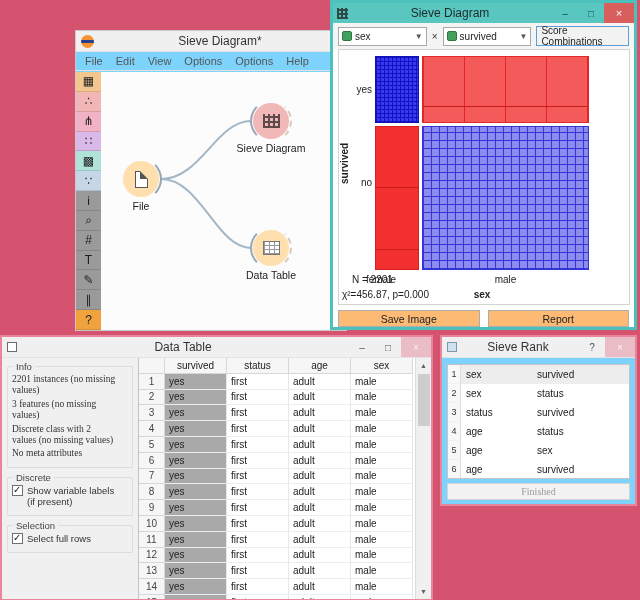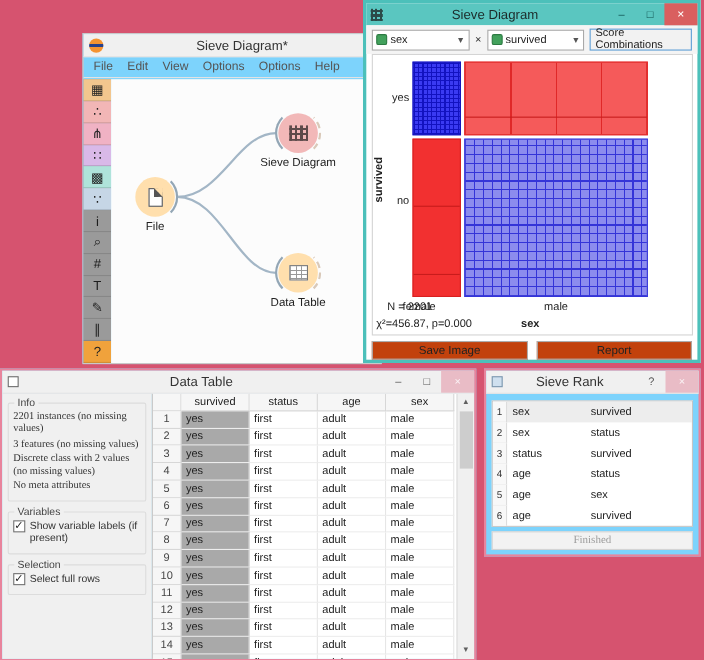--- a/index.html
+++ b/index.html
@@ -103,32 +103,32 @@
   .lab-yes { left:10px; top:6px; width:23px; height:67px; display:flex;
     align-items:center; justify-content:flex-end; }
   .lab-no  { left:10px; top:60px; width:23px; height:144px; display:flex;
     align-items:center; justify-content:flex-end; }
   .lab-n { left:13px; top:224px; }
   .lab-female { left:20px; top:224px; width:44px; text-align:center; }
   .lab-male { left:83px; top:224px; width:167px; text-align:center; }
   .lab-chi { left:3px; top:239px; }
   .lab-sex { left:36px; top:239px; width:214px; text-align:center; font-weight:bold; }
   .sievebtns { left:5px; top:307px; width:291px; display:flex; gap:8px; }
-  .btn { height:17px; background:#c2410c; border:1px solid #adadad; font-size:10.5px;
+  .btn { height:17px; background:#fdba74; border:1px solid #adadad; font-size:10.5px;
     color:#222; display:flex; align-items:center; justify-content:center; }
   .sievebtns .btn { flex:1; }
 
   
   .win-dt { left:0; top:335px; width:433px; height:266px;
     border:2px solid #e8849c; z-index:3; }
   .dtbody { position:absolute; left:0; top:21px; right:0; bottom:0; display:flex; }
   .lpanel { width:136px; background:#f0f0f0; padding:8px 5px 4px 5px; font-size:9.5px;
     color:#333; }
   .gbox { border:1px solid #dcdcdc; border-radius:2px; position:relative;
-    padding:7px 4px 5px 4px; margin-bottom:9px; }
+    padding:7px 16px 5px 4px; margin-bottom:9px; }
   .gbox .legend { position:absolute; top:-6px; left:5px; background:#f0f0f0;
     padding:0 3px; font-size:9.5px; color:#444; }
   .infoline { margin-bottom:2px; line-height:1.2;font-family:Liberation Serif, serif; }
   .cbrow { display:flex; gap:4px; margin-bottom:3px; align-items:flex-start; }
   .cb { width:11px; height:11px; background:#fff; border:1px solid #707070; flex:none;
     position:relative; }
   .cb.checked::after { content:"✓"; position:absolute; left:0px; top:-2px;
     font-size:10px; color:#222; }
   .tablearea { flex:1; background:#fff; border-left:1px solid #c5c5c5; display:flex;
     overflow:hidden; }
@@ -287,21 +287,21 @@
         <span class="legend">Info</span>
         <div>
 
         <div class="infoline">2201 instances (no missing values)</div>
             <div class="infoline">3 features (no missing values)</div>
             <div class="infoline">Discrete class with 2 values (no missing values)</div>
             <div class="infoline">No meta attributes</div>
           </div>
       </div>
       <div class="gbox">
-        <span class="legend">Variables</span>
+        <span class="legend">Discrete</span>
         <div>
 
         <div class="cbrow">
             <span class="cb checked"></span>
             <span>Show variable labels (if present)</span>
           </div>
           </div>
       </div>
       <div class="gbox">
         <span class="legend">Selection</span>

